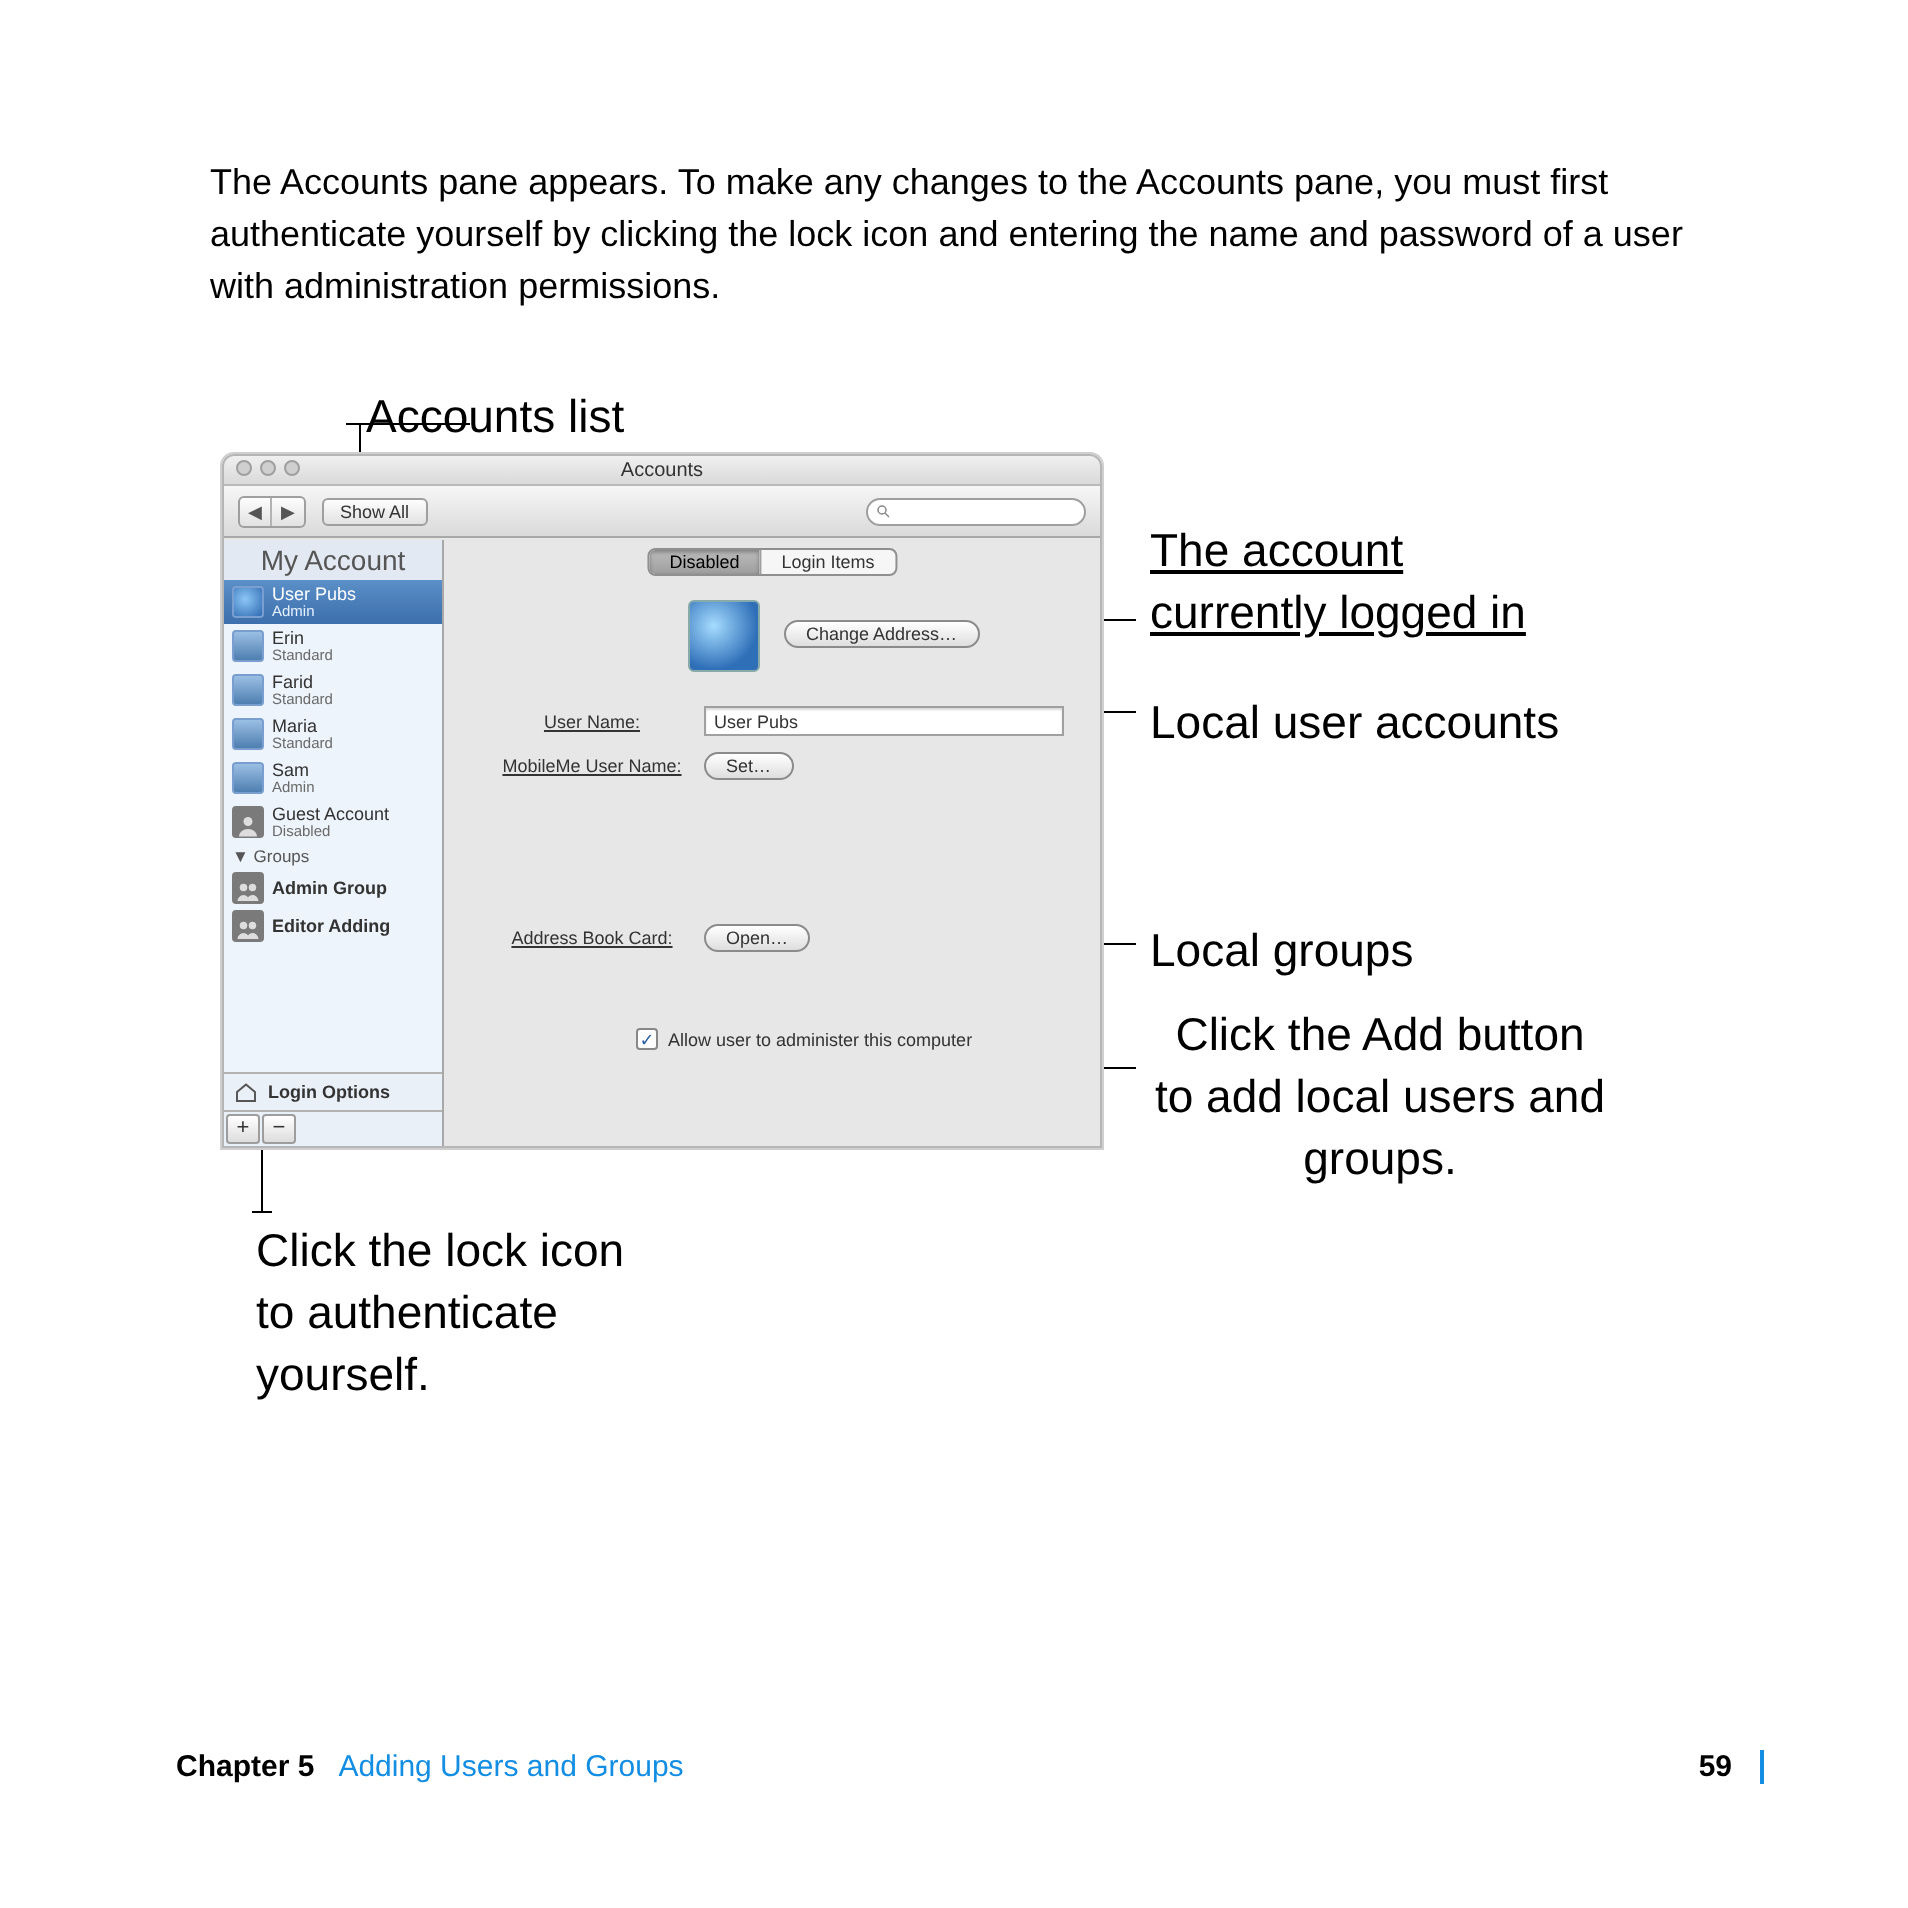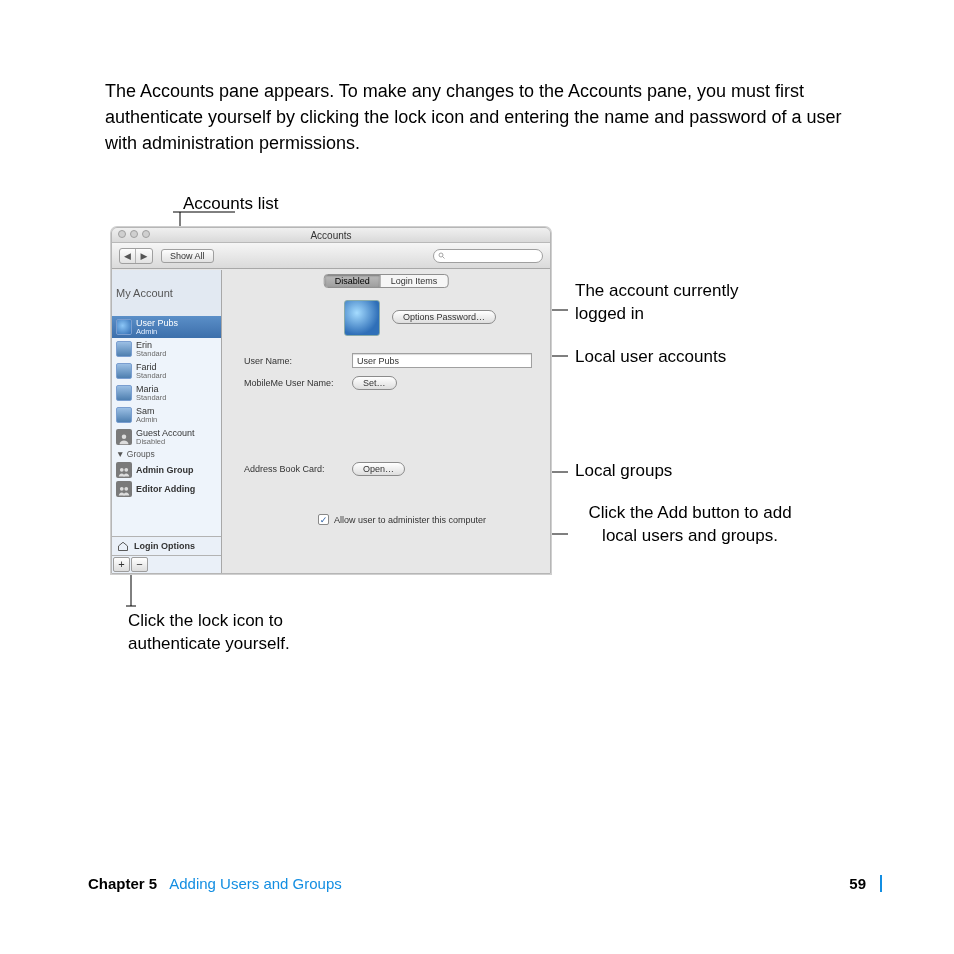--- a/index.html
+++ b/index.html
@@ -15,21 +15,21 @@
   .intro {
     position: absolute;
     left: 105px;
     top: 78px;
     width: 760px;
     font-size: 18px;
     line-height: 1.45;
   }
   .callout {
     position: absolute;
-    font-size: 17px;
+    font-size: 23px;
     line-height: 1.35;
     color: #000;
   }
   .window {
     position: absolute;
     left: 111px;
     top: 227px;
     width: 440px;
     height: 347px;
     border: 1px solid #b6b6b6;
@@ -75,21 +75,21 @@
     margin-left: auto; width: 110px; height: 14px; border: 1px solid #9f9f9f;
     border-radius: 8px; background: #fff; display:flex; align-items:center;
     padding-left:4px;
   }
   .search svg { width:8px; height:8px; }
   .body { position:absolute; top:42px; bottom:0; left:0; right:0; display:flex; }
   .sidebar {
     width: 110px; background: #eef4fb; border-right: 1px solid #a8a8a8;
     display:flex; flex-direction:column;
   }
-  .sec-label { font-size:11px; color:#555; padding: 17px 4px; background:#e2e9f2;}
+  .sec-label { font-size:14px; color:#555; padding: 2px 4px; background:#e2e9f2;text-align:center;}
   .acct-item {
     display:flex; align-items:center; gap:4px; padding: 1px 4px; height:22px;
   }
   .acct-item.selected { background: linear-gradient(#5b8fc8,#3c6fab); color:#fff; }
   .acct-item.selected .sub { color:#e5f0ff; }
   .avatar {
     width:16px; height:16px; border:1px solid #7a9ed0;
     background: radial-gradient(circle at 40% 40%, #8cc6f6, #2f6bb2);
     border-radius:2px; flex-shrink:0;
   }
@@ -127,21 +127,21 @@
   .bigavatar {
     position:absolute; top:30px; left:122px; width:36px; height:36px;
     border:1px solid #8aa; border-radius:3px;
     background: radial-gradient(circle at 35% 35%, #a5dcff, #2f6fb8 70%);
   }
   .pillbtn {
     display:inline-block; border:1px solid #8b8b8b; border-radius:9px;
     background:linear-gradient(#ffffff,#dedede); padding:1px 10px; font-size:9px; color:#333;
   }
   .row { position:absolute; left:22px; right:18px; display:flex; align-items:center; }
-  .row .lbl { width: 108px; text-align:left; font-size:9px; color:#333; padding-right:4px;}
+  .row .lbl { width: 108px; text-align:center; font-size:9px; color:#333; padding-right:4px;text-decoration:underline;}
   .txtfield {
     flex:1; height:15px; border:1px solid #a0a0a0; background:#fff;
     box-shadow: inset 0 1px 1px rgba(0,0,0,.15); font-size:9px; padding:0 4px;
     display:flex; align-items:center;
   }
   .cb { width:11px; height:11px; border:1px solid #888; border-radius:2px; background:#fff; display:inline-flex; align-items:center; justify-content:center; }
   .cb::after { content:"✓"; font-size:9px; color:#2b5fa4; }
   .lockbar {
     position:absolute; left:0; right:0; bottom:0; height:26px;
     background:linear-gradient(#efefef,#dcdcdc); border-top:1px solid #b5b5b5;
@@ -167,21 +167,21 @@
   .footer .ch { font-weight:bold; font-size:15px; }
   .footer .tt { color:#138ee2; font-size:15px; margin-left:12px; }
   .footer .pg { margin-left:auto; font-weight:bold; font-size:15px; padding-left:14px;}
 </style>
 </head>
 <body>
 
 <div class="intro">The Accounts pane appears. To make any changes to the Accounts pane, you must first authenticate yourself by clicking the lock icon and entering the name and password of a user with administration permissions.</div>
 
 <div class="callout" style="left:183px; top:193px;">Accounts list</div>
-<div class="callout" style="left:575px; top:280px; width:190px;">The account currently logged in</div>
+<div class="callout" style="left:575px; top:260px; width:190px;text-decoration:underline;">The account currently logged in</div>
 <div class="callout" style="left:575px; top:346px;">Local user accounts</div>
 <div class="callout" style="left:575px; top:460px;">Local groups</div>
 <div class="callout" style="left:575px; top:502px; width:230px;text-align:center;">Click the Add button to add local users and groups.</div>
 <div class="callout" style="left:128px; top:610px; width:200px;">Click the lock icon to authenticate yourself.</div>
 
 <svg class="lines" width="954" height="954">
   <g stroke="#000" stroke-width="1" fill="none">
 
     <path d="M180 212 L180 292"></path>
     <path d="M173 212 L235 212"></path>
@@ -315,21 +315,21 @@
         <div>−</div>
       </div>
     </div>
 
     <div class="main">
       <div class="seg">
         <div class="on">Disabled</div>
         <div>Login Items</div>
       </div>
       <div class="bigavatar"></div>
-      <div style="position:absolute; top:40px; left:170px;" class="pillbtn">Options Password…</div>
+      <div style="position:absolute; top:40px; left:170px;" class="pillbtn">Change Address…</div>
 
       <div class="row" style="top:83px;">
         <div class="lbl">User Name:</div>
         <div class="txtfield">User Pubs</div>
       </div>
       <div class="row" style="top:106px;">
         <div class="lbl">MobileMe User Name:</div>
         <div><span class="pillbtn">Set…</span></div>
       </div>
       <div class="row" style="top:192px;">

